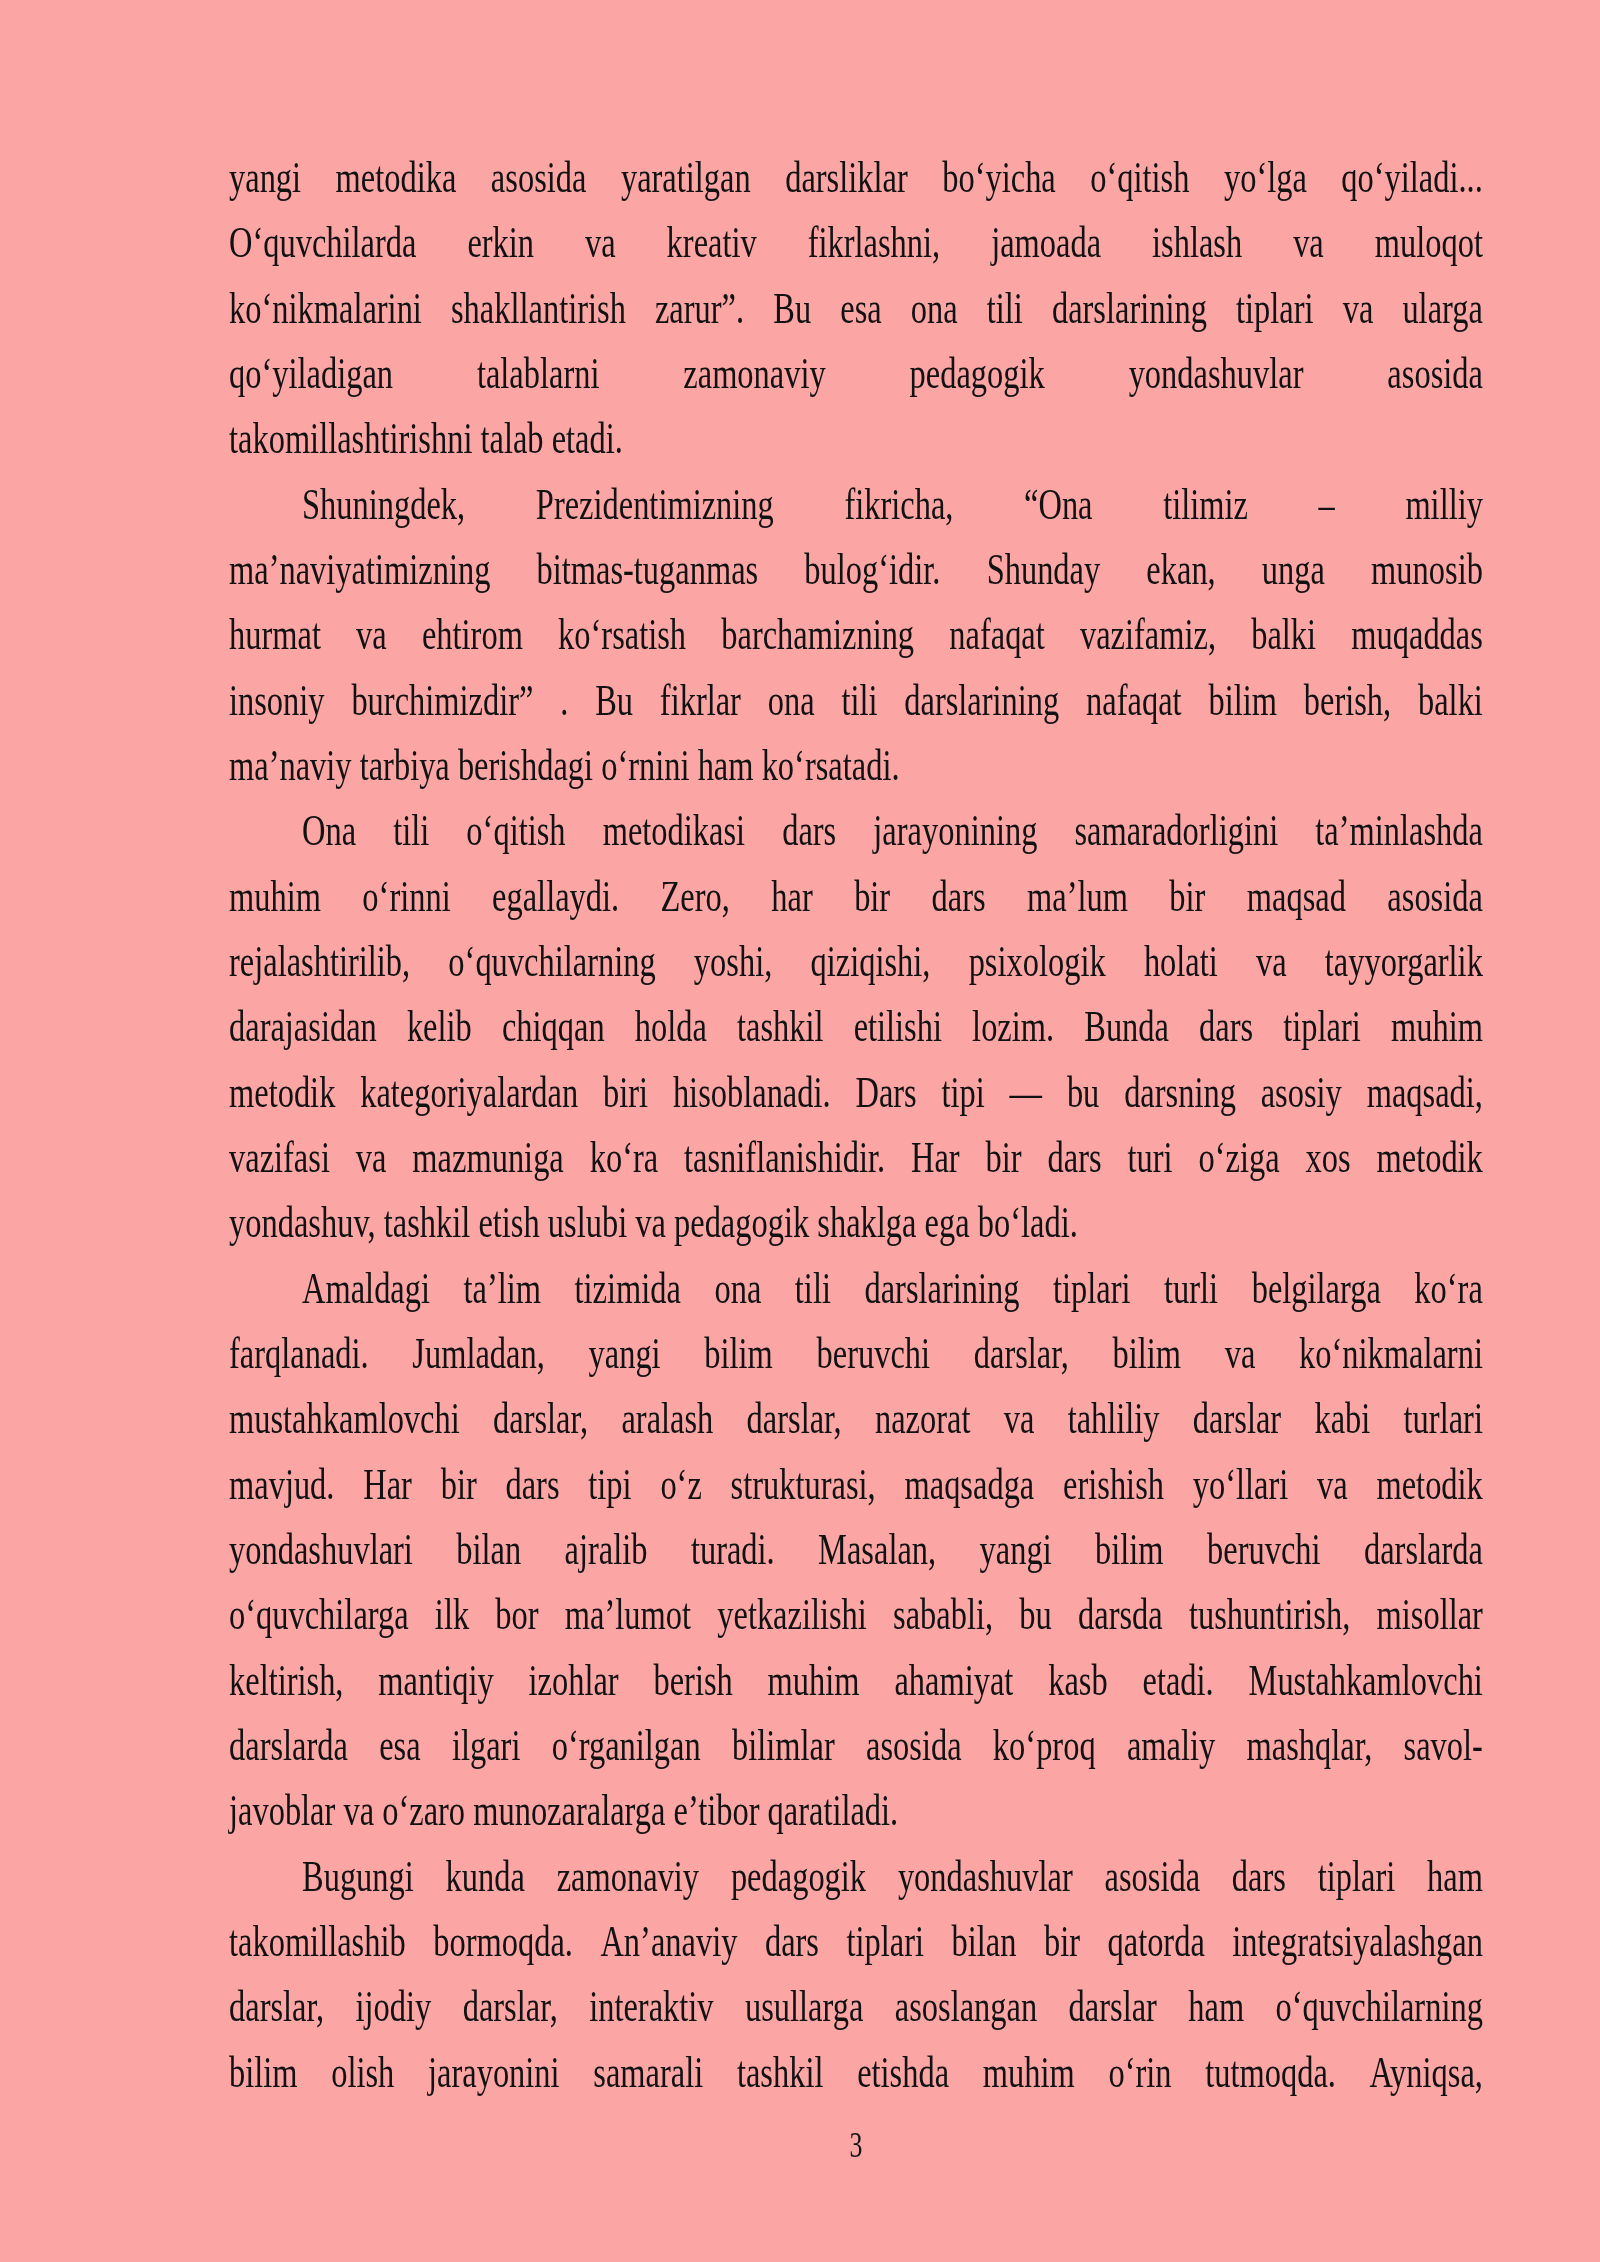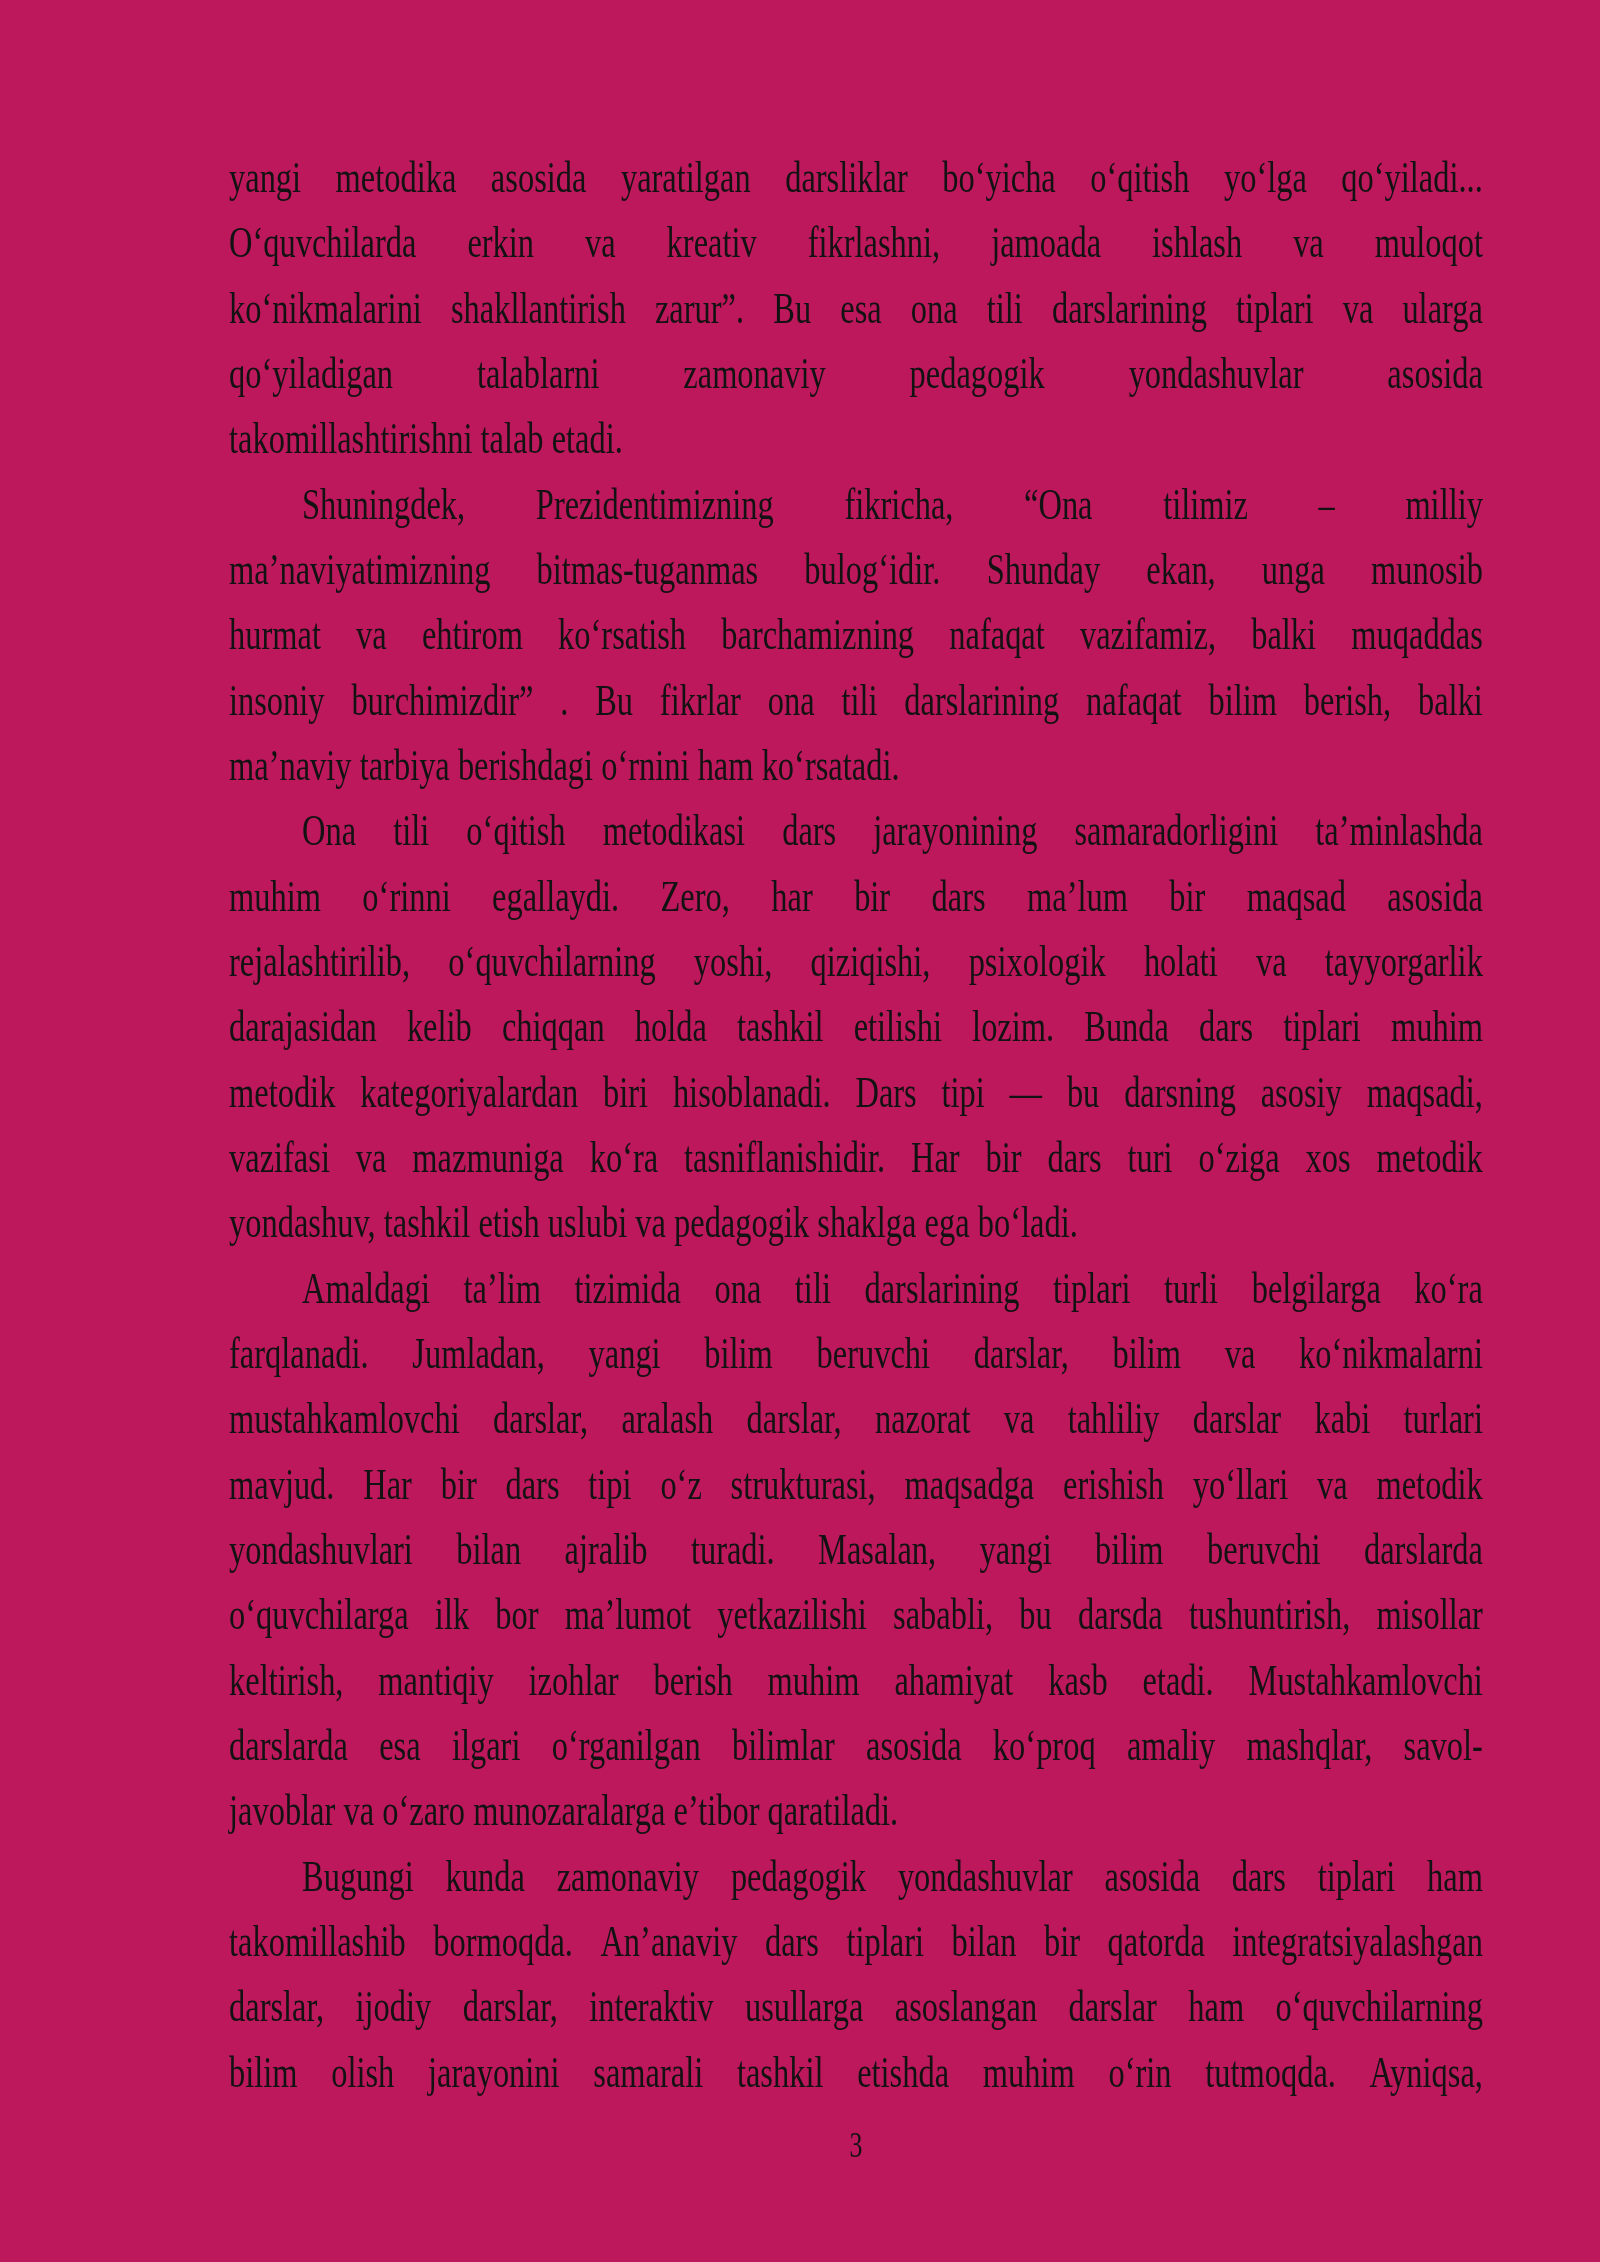--- a/index.html
+++ b/index.html
@@ -11,21 +11,21 @@
     width: 1600px;
     height: 2262px;
     overflow: hidden;
     font-family: "Liberation Serif", "DejaVu Serif", serif;
     color: #121212;
   }
   .sheet {
     position: relative;
     width: 1600px;
     height: 2262px;
-    background: #be185d;
+    background: #fca5a5;
   }
   
   .text-block {
     position: absolute;
     left: 229px;
     top: 145px;
     width: 1700px;
     transform: scaleX(0.7376);
     transform-origin: 0 0;
     font-size: 44px;

